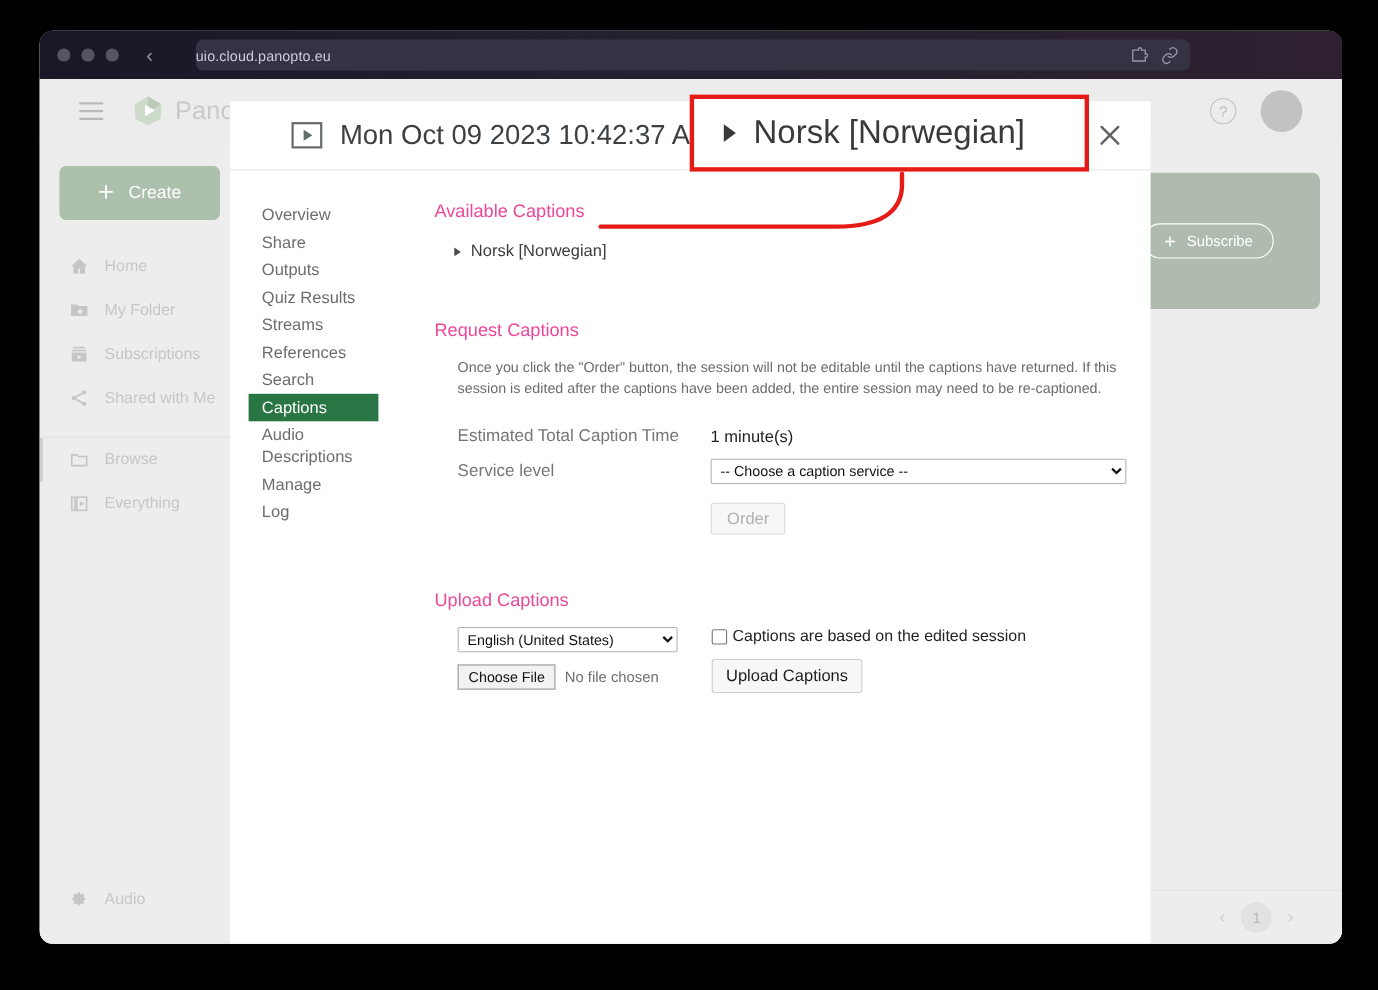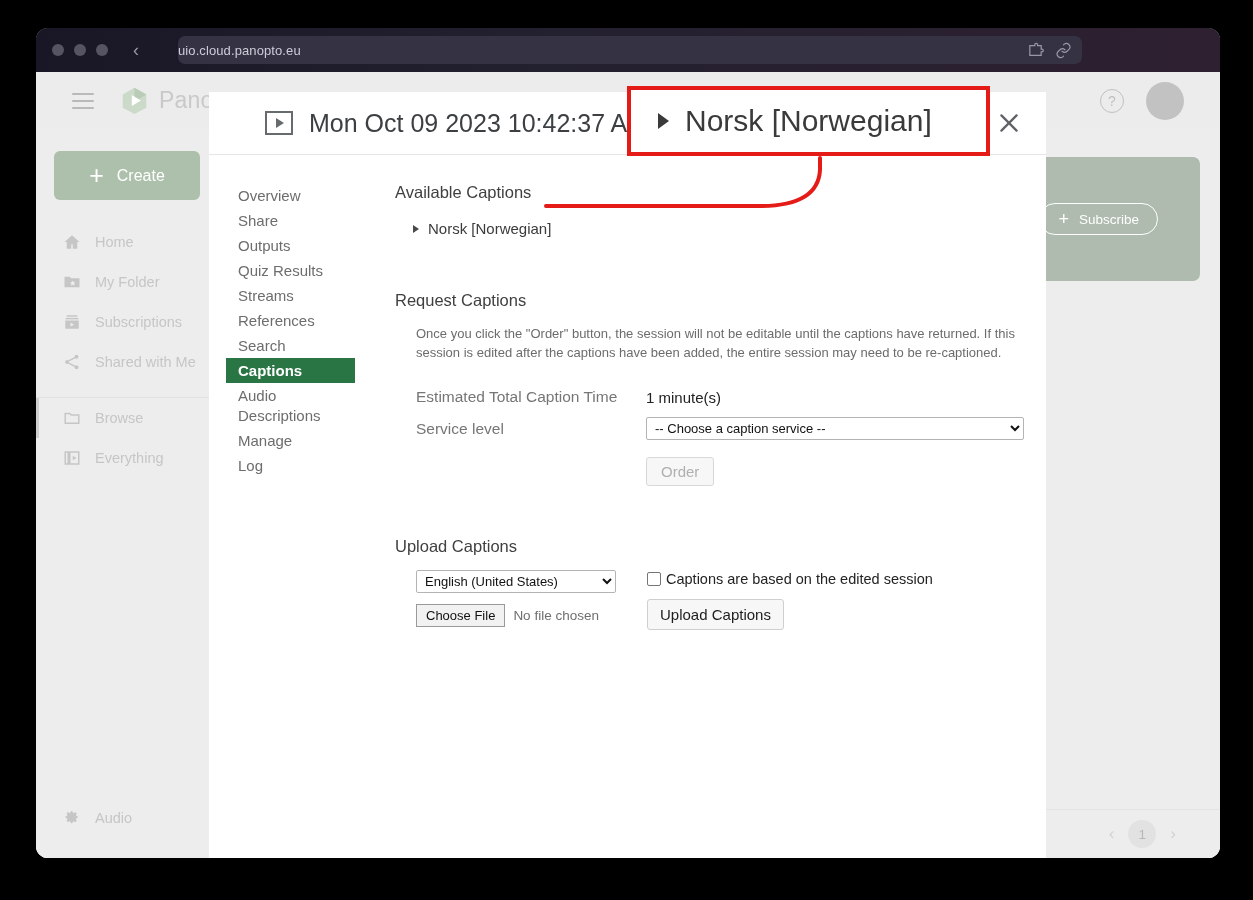--- a/index.html
+++ b/index.html
@@ -178,26 +178,26 @@
     display: flex; align-items: center; justify-content: center;
   }
   .modal-body { display: flex; padding-top: 28px; gap: 24px; }
 
   .modal-nav { width: 130px; padding-left: 17px; flex: none; }
   .mnav-item {
     padding: 2.5px 0 2.5px 12px;
     font-size: 15px; color: #6d6d6d; line-height: 20px;
   }
   .mnav-item.selected {
-    background: #2a7544; color: #ffffff; font-weight: bold;
-    padding-left: 12px; margin-left: 0; width: 129px; box-sizing: border-box;
+    background: #2a7544; color: #ffffff; font-weight: normal;
+    padding-left: 12px; margin-left: 0; width: 118px; box-sizing: border-box;
   }
 
   .modal-main { flex: 1; padding-left: 15px; padding-right: 20px; }
-  .sec-title { font-size: 16.5px; color: #404040; margin: 0 0 14px 0; font-weight: 400; }
+  .sec-title { font-size: 16.5px; color: #ec4899; margin: 0 0 14px 0; font-weight: 400; }
   .sec-title.spaced { margin-top: 50px; }
   .sec-title.spaced2 { margin-top: 51px; }
 
   .caption-row {
     display: inline-flex; align-items: center; gap: 9px;
     font-size: 15px; color: #3b3b3b;
     padding: 4px 14px 4px 18px;
   }
   .tri-right {
     width: 0; height: 0;

